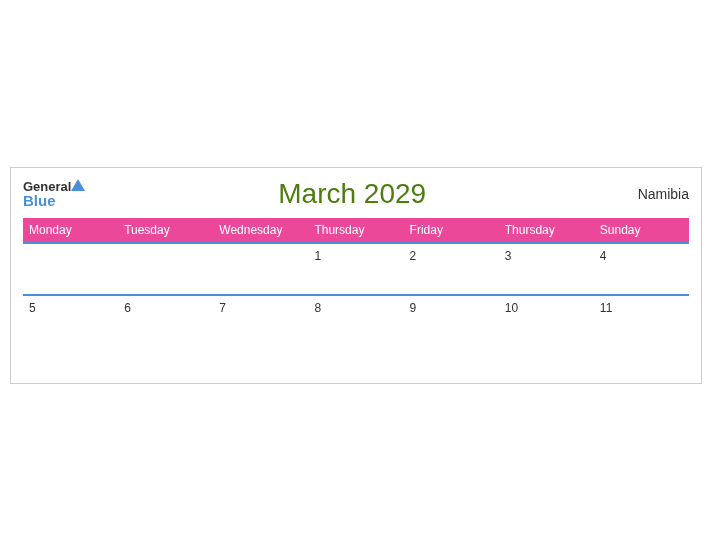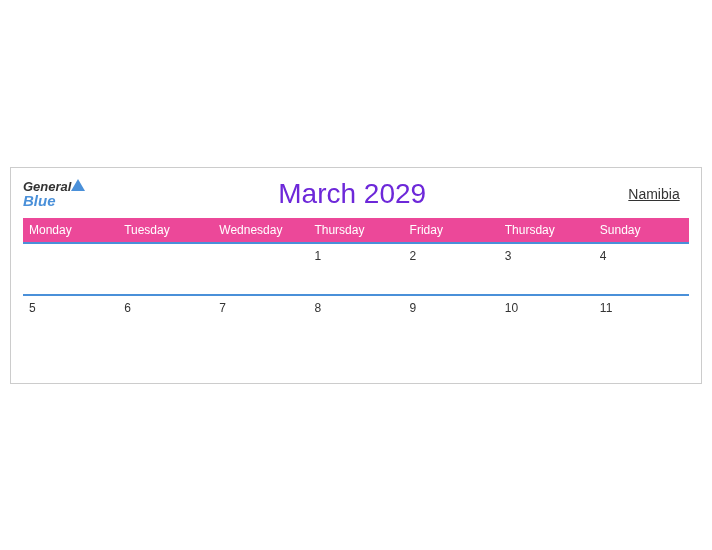--- a/index.html
+++ b/index.html
@@ -21,21 +21,20 @@
     .header {
       display: flex;
       align-items: center;
       justify-content: space-between;
       margin-bottom: 8px;
     }
     .logo {
       display: flex;
       align-items: center;
       gap: 0;
-      font-style: italic;
     }
     .logo-text-general {
       font-size: 13px;
       font-weight: bold;
       color: #333;
       line-height: 1;
     }
     .logo-text-blue {
       font-size: 15px;
       font-weight: bold;
@@ -47,30 +46,29 @@
       height: 0;
       border-left: 7px solid transparent;
       border-right: 7px solid transparent;
       border-bottom: 12px solid #4a90d9;
       display: inline-block;
       margin-bottom: 2px;
     }
     .title {
       font-size: 28px;
       font-weight: normal;
-      color: #6d28d9;
+      color: #4d7c0f;
       text-align: center;
       flex: 1;
     }
     .country {
       font-size: 14px;
       color: #333;
       min-width: 70px;
-      text-align: center;
-      text-decoration: underline;
+      text-align: right;
     }
     .calendar-grid {
       width: 100%;
       border-collapse: collapse;
     }
     .calendar-grid thead tr th {
       background: #ec4899;
       color: #fff;
       font-size: 12px;
       font-weight: normal;

